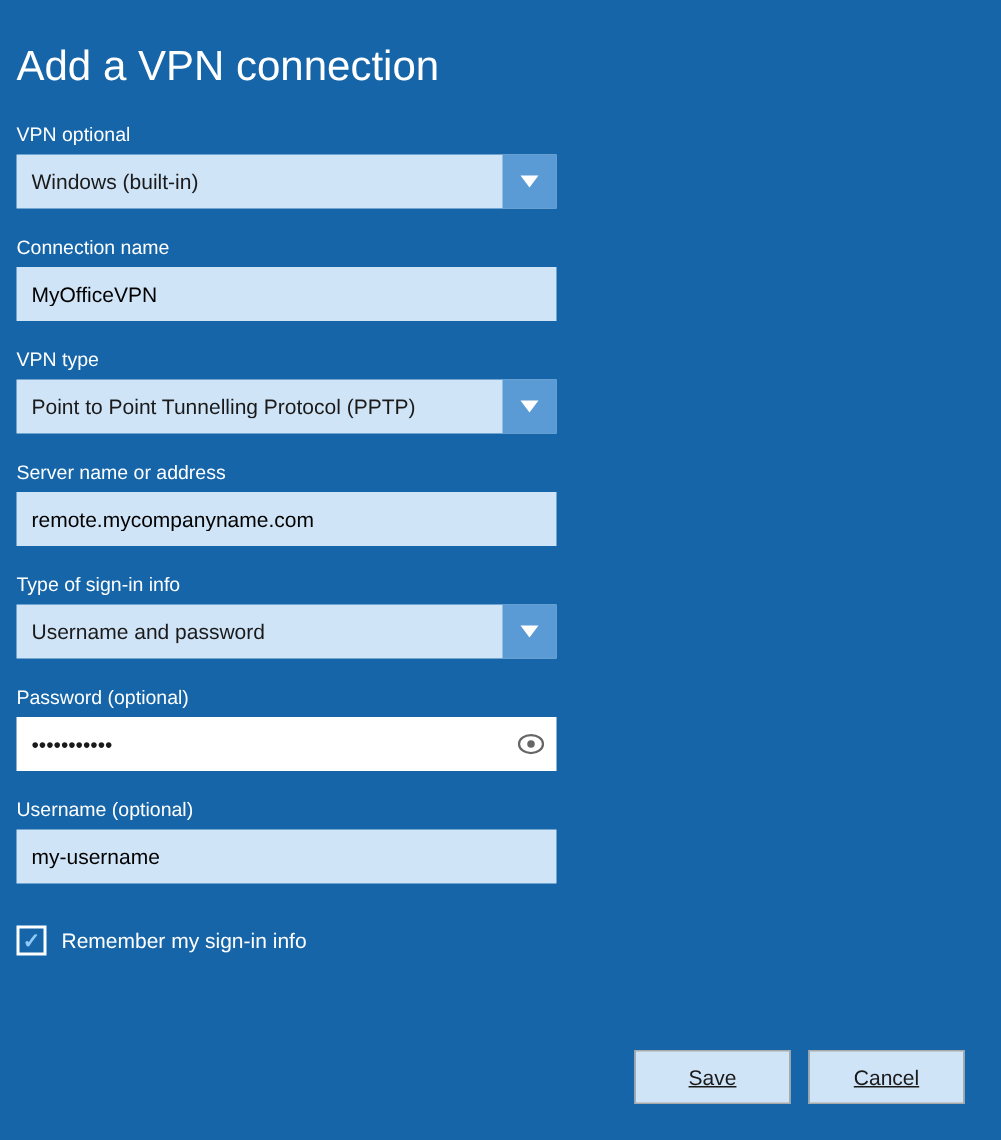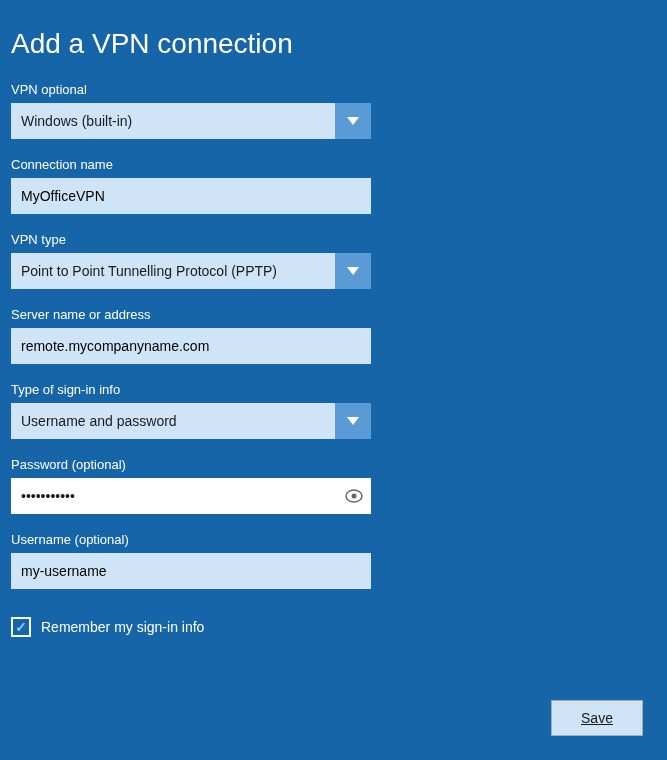--- a/index.html
+++ b/index.html
@@ -156,21 +156,21 @@
 
     .buttons-row {
       display: flex;
       justify-content: flex-end;
       gap: 12px;
       margin-top: auto;
       padding-top: 20px;
     }
 
     .btn {
-      width: 92px;
+      width: 104px;
       height: 36px;
       font-size: 14px;
       cursor: pointer;
       border: none;
       font-family: 'Segoe UI', Tahoma, Geneva, Verdana, sans-serif;
       text-decoration: underline;
     }
 
     .btn-save {
       background-color: #d0e4f7;
@@ -250,15 +250,16 @@
   </div>
 
   <div class="checkbox-row">
     <div class="checkbox-custom checked">
     </div>
     <span class="checkbox-label">Remember my sign-in info</span>
   </div>
 
   <div class="buttons-row">
     <button class="btn btn-save">Save</button>
+    <button class="btn btn-cancel">Cancel</button>
   </div>
 
 </div>
 
 </body></html>

